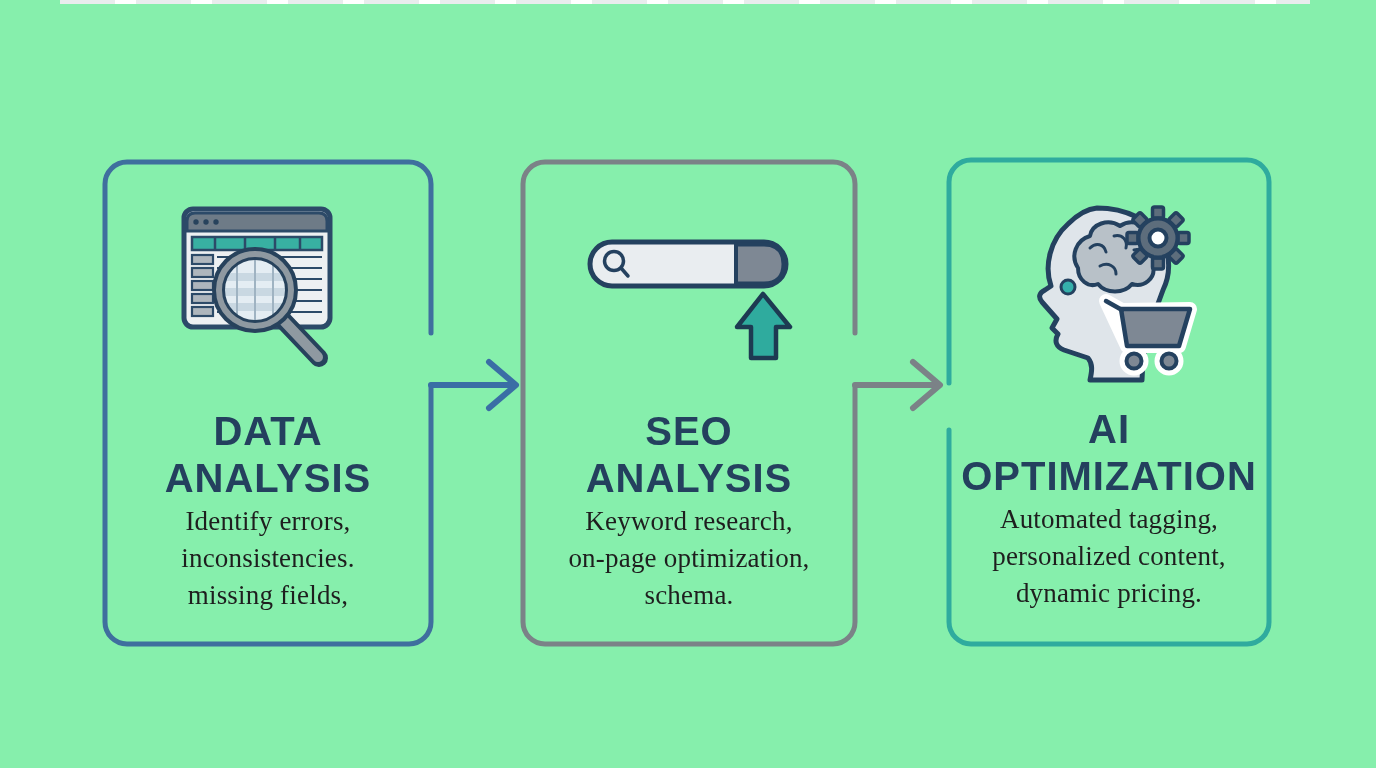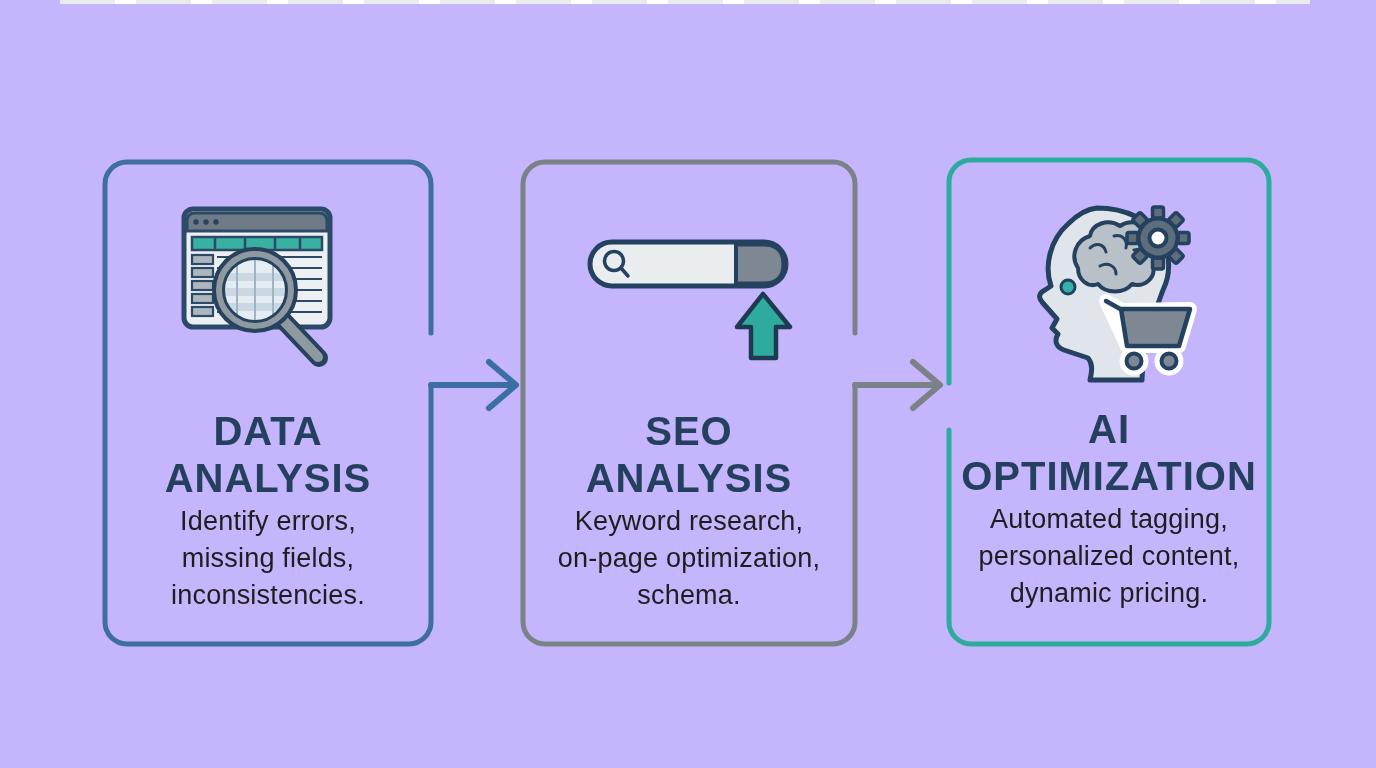--- a/index.html
+++ b/index.html
@@ -1,17 +1,17 @@
 <!DOCTYPE html>
 <html><head>
 <meta charset="utf-8">
 <style>
   html,body{margin:0;padding:0;background:#ffffff;}
   .stage{
-    position:relative;width:1376px;height:768px;background:#c4b5fd;
+    position:relative;width:1376px;height:768px;background:#86efac;
     overflow:hidden;font-family:"Liberation Sans",sans-serif;
   }
   .top-artifact{
     position:absolute;top:0;left:60px;width:1250px;height:4px;
     background:repeating-linear-gradient(90deg,#e9eced 0 55px,#ffffff 55px 76px);
   }
   .connector-layer{position:absolute;left:0;top:0;width:1376px;height:768px;}
   .card{position:absolute;top:162px;width:326px;height:482px;}
   .card.c1{left:105px;}
   .card.c2{left:523px;width:332px;}
@@ -19,21 +19,21 @@
   .icon-wrap{position:absolute;}
   .card-title{
     position:absolute;left:0;right:0;top:246px;text-align:center;
     color:#24405e;font-weight:700;font-size:40px;line-height:47px;letter-spacing:1px;
   }
   .card-title span{display:block;}
   .card-desc{
     position:absolute;left:-14px;right:-14px;top:341px;text-align:center;
     color:#1e1e1e;font-weight:400;font-size:27px;line-height:37px;letter-spacing:0.2px;
   }
-  .card-desc div{display:block;}
+  .card-desc div{display:block;font-family:Liberation Serif, serif;}
 </style>
 </head>
 <body>
 
 <div class="stage">
 
   <div class="top-artifact"></div>
 
   <svg class="connector-layer" viewBox="0 0 1376 768" aria-hidden="true">
 
@@ -104,22 +104,22 @@
         <circle cx="76" cy="85" r="41" fill="none" stroke="#27425c" stroke-width="4"></circle>
         <circle cx="76" cy="85" r="31.5" fill="none" stroke="#27425c" stroke-width="3"></circle>
       </g>
     </svg>
     <div class="card-title">
       <span>DATA</span>
       <span>ANALYSIS</span>
     </div>
     <div class="card-desc">
       <div>Identify errors,</div>
+      <div>inconsistencies.</div>
       <div>missing fields,</div>
-      <div>inconsistencies.</div>
     </div>
   </div>
 
   <div class="card c3">
     <svg class="icon-wrap" style="left:81px;top:40px" width="178" height="192" viewBox="0 0 178 192" aria-hidden="true">
       <path d="M 67 8 C 95 8 122 20 133 42 C 140 56 141 74 133 90 L 122 120 C 116 140 112 158 112 180 L 60 180 C 62 171 63 164 58 158 L 34 150 C 26 147 24 141 28 134 L 22 128 L 27 119 L 12 102 C 8 97 9 93 15 90 L 21 86 C 14 66 20 40 38 24 C 46 16 56 9 67 8 Z" fill="#dfe5ea" stroke="#24415f" stroke-width="5" stroke-linejoin="round"></path>
       <g>
         <path d="M 48 68 C 40 56 46 40 60 36 C 62 24 78 18 90 26 C 102 18 118 24 121 38 C 132 44 132 58 123 66 C 126 78 114 88 102 84 C 94 94 76 94 68 84 C 58 88 48 80 48 68 Z" fill="#b8c1c8" stroke="#24415f" stroke-width="4" stroke-linejoin="round"></path>
         <g fill="none" stroke="#24415f" stroke-width="3" stroke-linecap="round">
           <path d="M 60 48 C 66 42 74 44 76 52"></path>

